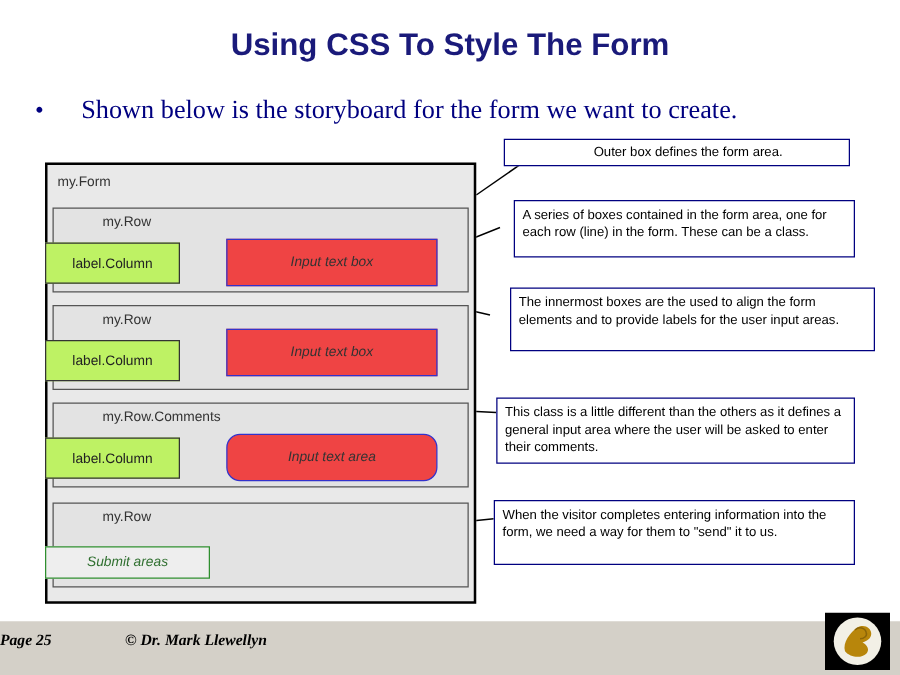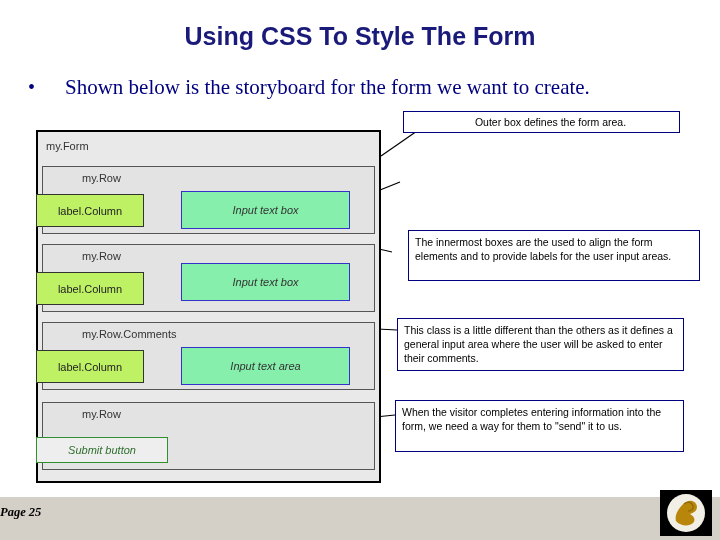--- a/index.html
+++ b/index.html
@@ -107,21 +107,21 @@
     justify-content: center;
     font-family: "Liberation Sans", sans-serif;
     font-size: 11px;
     color: #222222;
   }
 
   
   .input-box {
     position: absolute;
     border: 1px solid #3333cc;
-    background: #86efac;
+    background: #ef4444;
     box-sizing: border-box;
     display: flex;
     align-items: center;
     justify-content: center;
     font-family: "Liberation Sans", sans-serif;
     font-size: 11px;
     color: #333333;
     font-style: italic;
   }
 
@@ -242,35 +242,37 @@
   <div class="row-box" style="left:42px; top:244px; width:333px; height:68px;">
     <div class="row-label">my.Row</div>
   </div>
   <div class="label-col" style="left:36px; top:272px; width:108px; height:33px;">label.Column</div>
   <div class="input-box" style="left:181px; top:263px; width:169px; height:38px;">Input text box</div>
 
   <div class="row-box" style="left:42px; top:322px; width:333px; height:68px;">
     <div class="row-label">my.Row.Comments</div>
   </div>
   <div class="label-col" style="left:36px; top:350px; width:108px; height:33px;">label.Column</div>
-  <div class="input-box" style="left:181px; top:347px; width:169px; height:38px;">Input text area</div>
+  <div class="input-box" style="left:181px; top:347px; width:169px; height:38px;border-radius:11px;">Input text area</div>
 
   <div class="row-box" style="left:42px; top:402px; width:333px; height:68px;">
     <div class="row-label">my.Row</div>
   </div>
-  <div class="submit-box" style="left:36px; top:437px; width:132px; height:26px;">Submit button</div>
+  <div class="submit-box" style="left:36px; top:437px; width:132px; height:26px;">Submit areas</div>
 
   <div class="callout center" style="left:403px; top:111px; width:277px; height:22px;">Outer box defines the form area.</div>
+  <div class="callout" style="left:411px; top:160px; width:273px; height:46px;">A series of boxes contained in the form area, one for each row (line) in the form.  These can be a class.</div>
   <div class="callout" style="left:408px; top:230px; width:292px; height:51px;">The innermost boxes are the used to align the form elements and to provide labels for the user input areas.</div>
   <div class="callout" style="left:395px; top:400px; width:289px; height:52px;">When the visitor completes entering information into the form, we need a way for them to "send" it to us.</div>
   <div class="callout" style="left:397px; top:318px; width:287px; height:53px;">This class is a little different than the others as it defines a general input area where the user will be asked to enter their comments.</div>
 
   <div class="footer">
     <div class="footer-inner">
       <span class="footer-mid">Page 25</span>
+      <span class="footer-right">© Dr. Mark Llewellyn</span>
     </div>
   </div>
 
   <svg class="footer-logo" viewBox="0 0 52 46">
     <rect x="0" y="0" width="52" height="46" fill="#000000"></rect>
     <circle cx="26" cy="23" r="19" fill="#f2f0e6"></circle>
     <path d="M16 31 C14 24, 20 16, 26 12 C31 9, 37 12, 37 17 C37 21, 33 23, 30 24 C34 26, 36 30, 33 33 C29 37, 20 36, 16 31 Z" fill="#b8860b"></path>
     <path d="M24 14 C27 11, 32 12, 33 16 C34 19, 31 21, 28 21" fill="none" stroke="#8b6508" stroke-width="1.2"></path>
   </svg>
 

